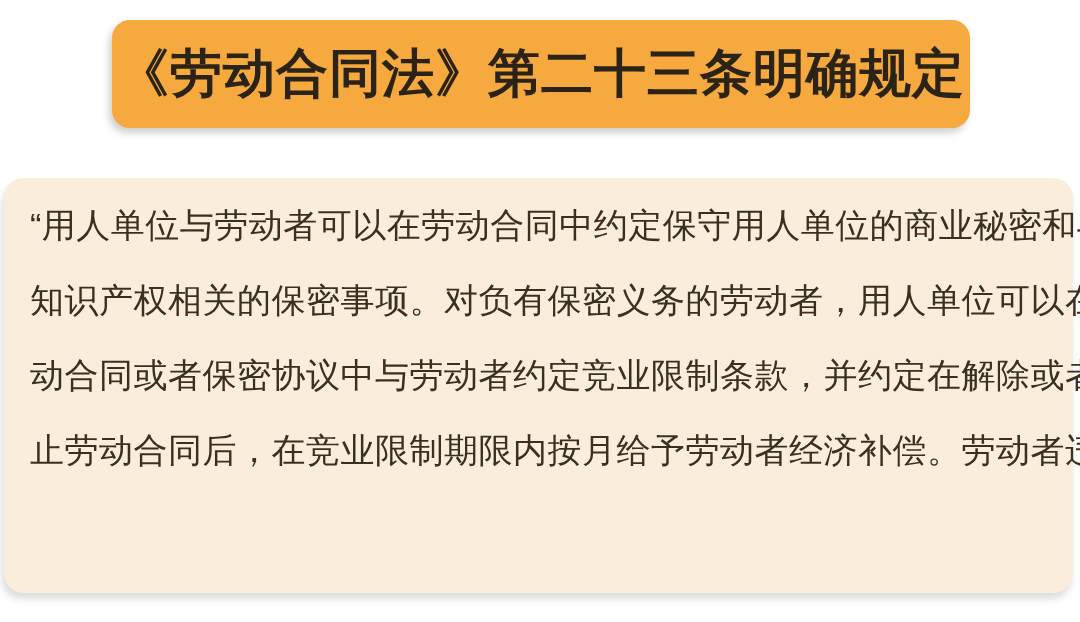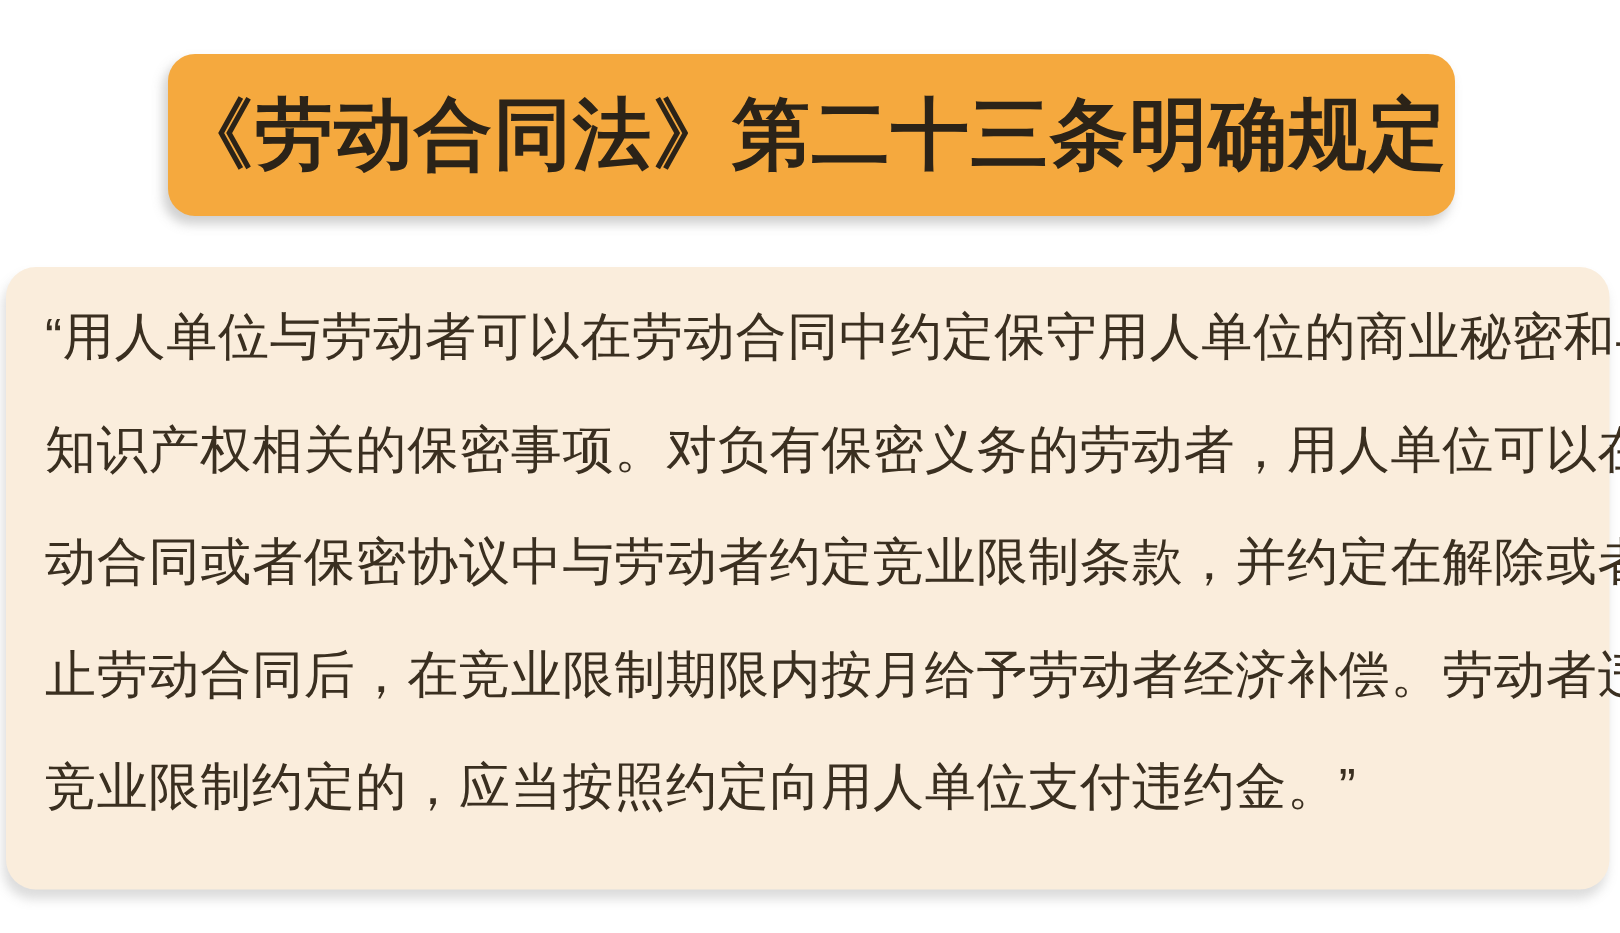--- a/index.html
+++ b/index.html
@@ -11,21 +11,21 @@
   .page {
     position: relative;
     width: 1080px;
     height: 622px;
     background: #ffffff;
     overflow: hidden;
   }
   .title-banner {
     position: absolute;
     left: 112px;
-    top: 36px;
+    top: 20px;
     width: 858px;
     height: 108px;
     background: #F5A93E;
     border-radius: 18px;
     box-shadow: -3px 5px 7px rgba(120,120,120,0.35);
     display: flex;
     align-items: center;
     justify-content: center;
   }
   .title-banner .title-text {
@@ -63,16 +63,15 @@
 
   <div class="title-banner">
     <span class="title-text">《劳动合同法》第二十三条明确规定</span>
   </div>
 
   <div class="quote-panel">
     <div class="quote-line">“用人单位与劳动者可以在劳动合同中约定保守用人单位的商业秘密和与</div>
     <div class="quote-line">知识产权相关的保密事项。对负有保密义务的劳动者，用人单位可以在劳</div>
     <div class="quote-line">动合同或者保密协议中与劳动者约定竞业限制条款，并约定在解除或者终</div>
     <div class="quote-line">止劳动合同后，在竞业限制期限内按月给予劳动者经济补偿。劳动者违反</div>
-    <div class="quote-line">竞业限制约定的，应当按照约定向用人单位支付违约金。”</div>
   </div>
 
 </div>
 
 </body></html>

